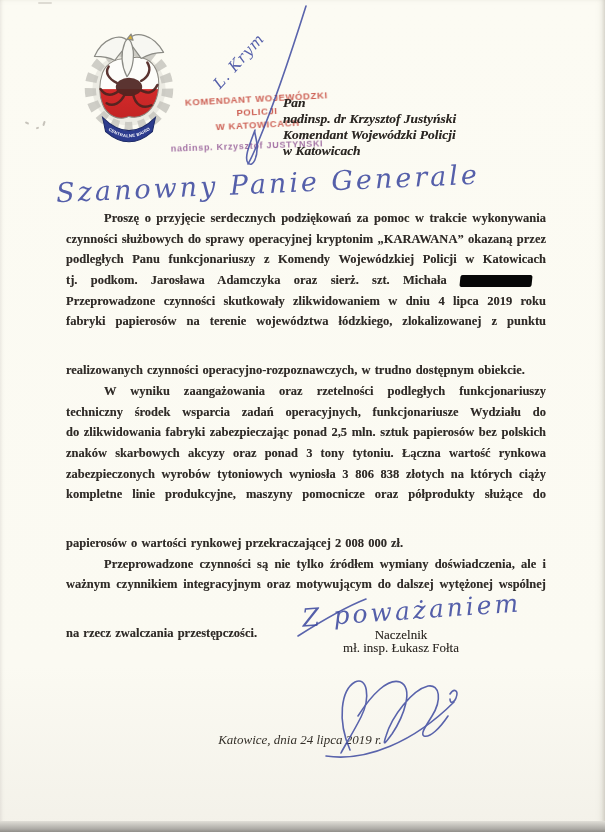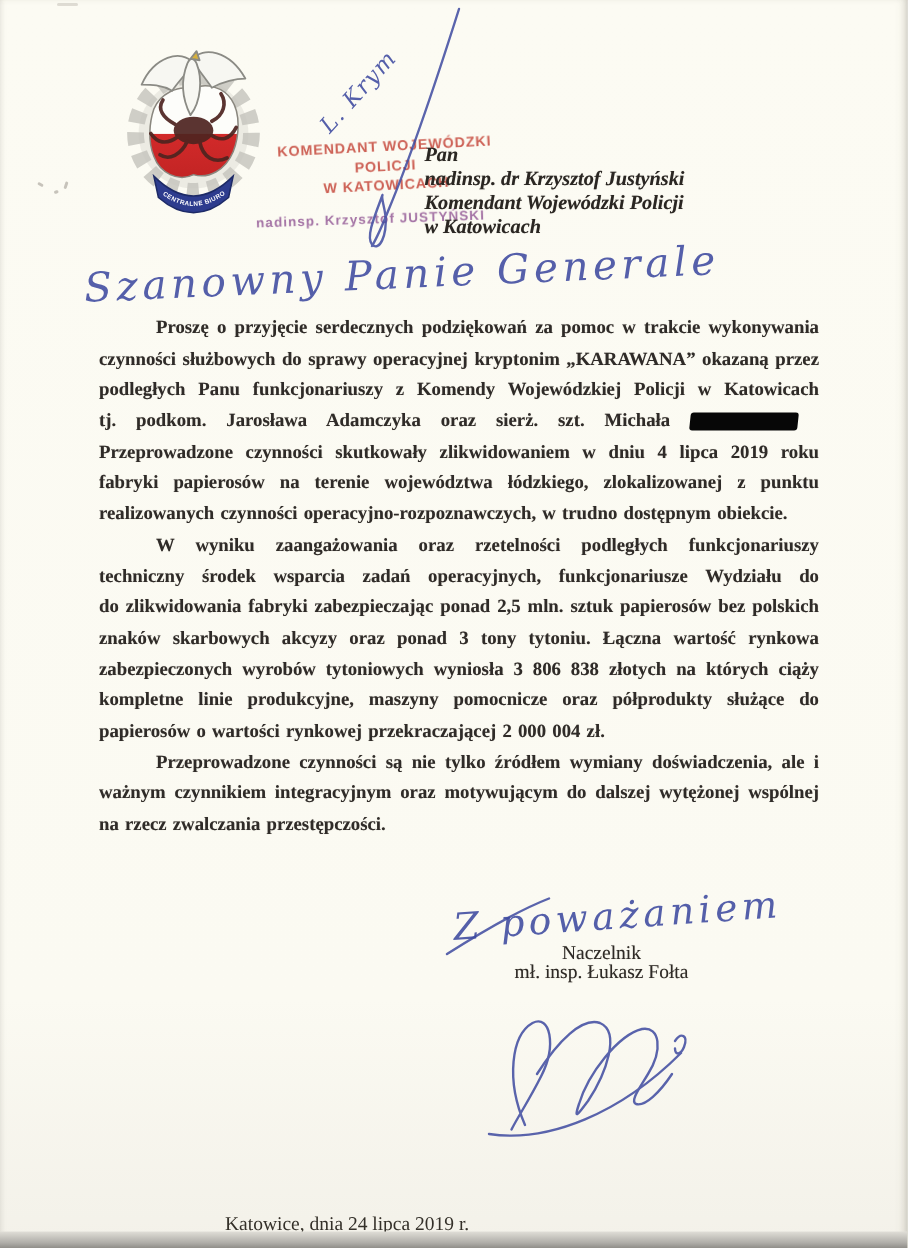--- a/index.html
+++ b/index.html
@@ -27,28 +27,28 @@
         opacity:.88;white-space:nowrap;}
   .hand-top{left:205px;top:52px;font-size:15px;letter-spacing:1px;transform:rotate(-48deg);}
   .hand-salutation{left:56px;top:168px;font-size:27px;letter-spacing:3px;transform:rotate(-2.5deg);}
   .hand-closing{left:302px;top:596px;font-size:25px;letter-spacing:3px;transform:rotate(-4deg);}
   
   .bodytext{position:absolute;left:66px;top:208px;width:480px;font-size:12.5px;
             text-shadow:0 0 .5px rgba(60,52,42,.4);}
   .bl{height:20.7px;line-height:20.7px;text-align:justify;text-align-last:justify;
       word-spacing:1px;box-sizing:border-box;overflow:hidden;font-weight:bold;}
   .bl.indent{padding-left:38px;}
-  .bl.last{text-align-last:left;}
+  .bl.last{text-align-last:left;margin-top:28px;}
   .redaction{display:inline-block;width:72px;height:12px;background:#070707;
              border-radius:2px;vertical-align:middle;transform:skewX(-6deg);margin-right:14px;}
   
   .sigblock{position:absolute;left:295px;top:628px;width:212px;text-align:center;
             font-size:13px;line-height:13.2px;color:#2e2a26;text-shadow:0 0 .5px rgba(60,52,42,.4);}
-  .dateline{position:absolute;left:150px;top:808px;width:300px;
-            font-size:13px;color:#343029;}
+  .dateline{position:absolute;left:150px;top:732px;width:300px;text-align:center;
+            font-style:italic;font-size:13px;color:#343029;}
   
   .ink{position:absolute;left:0;top:0;width:605px;height:832px;pointer-events:none;}
   
   .scan-bottom{position:absolute;left:0;bottom:0;width:100%;height:11px;
                background:linear-gradient(180deg,#e0ded7,#aeaca7 70%,#908e89);}
   .speck{position:absolute;background:#9a968c;border-radius:1px;opacity:.55;}
   .speck.s1{left:25px;top:122px;width:4px;height:2px;transform:rotate(28deg);}
   .speck.s2{left:36px;top:127px;width:3px;height:2px;transform:rotate(-20deg);}
   .speck.s3{left:43px;top:121px;width:2px;height:5px;transform:rotate(18deg);}
   .speck.s4{left:38px;top:2px;width:14px;height:1.5px;opacity:.3;}
@@ -119,21 +119,21 @@
     <div class="bl"><span>tj. podkom. Jarosława Adamczyka oraz sierż. szt. Michała</span> <span class="redaction"></span></div>
     <div class="bl">Przeprowadzone czynności skutkowały zlikwidowaniem w dniu 4 lipca 2019 roku nielegalnej</div>
     <div class="bl">fabryki papierosów na terenie województwa łódzkiego, zlokalizowanej z punktu widzenia</div>
     <div class="bl last">realizowanych czynności operacyjno-rozpoznawczych, w trudno dostępnym obiekcie.</div>
     <div class="bl indent">W wyniku zaangażowania oraz rzetelności podległych funkcjonariuszy obsługujących</div>
     <div class="bl">techniczny środek wsparcia zadań operacyjnych, funkcjonariusze Wydziału do Zwalczania</div>
     <div class="bl">do zlikwidowania fabryki zabezpieczając ponad 2,5 mln. sztuk papierosów bez polskich</div>
     <div class="bl">znaków skarbowych akcyzy oraz ponad 3 tony tytoniu. Łączna wartość rynkowa</div>
     <div class="bl">zabezpieczonych wyrobów tytoniowych wyniosła 3 806 838 złotych na których ciąży podatek</div>
     <div class="bl">kompletne linie produkcyjne, maszyny pomocnicze oraz półprodukty służące do produkcji</div>
-    <div class="bl last">papierosów o wartości rynkowej przekraczającej 2 000 004 zł.</div>
+    <div class="bl last">papierosów o wartości rynkowej przekraczającej 2 008 000 zł.</div>
     <div class="bl indent">Przeprowadzone czynności są nie tylko źródłem wymiany doświadczenia, ale i bardzo</div>
     <div class="bl">ważnym czynnikiem integracyjnym oraz motywującym do dalszej wytężonej wspólnej pracy</div>
     <div class="bl last">na rzecz zwalczania przestępczości.</div>
   </div>
 
   <div class="sigblock">
     <div>Naczelnik</div>
     <div>mł. insp. Łukasz Fołta</div>
   </div>
 

